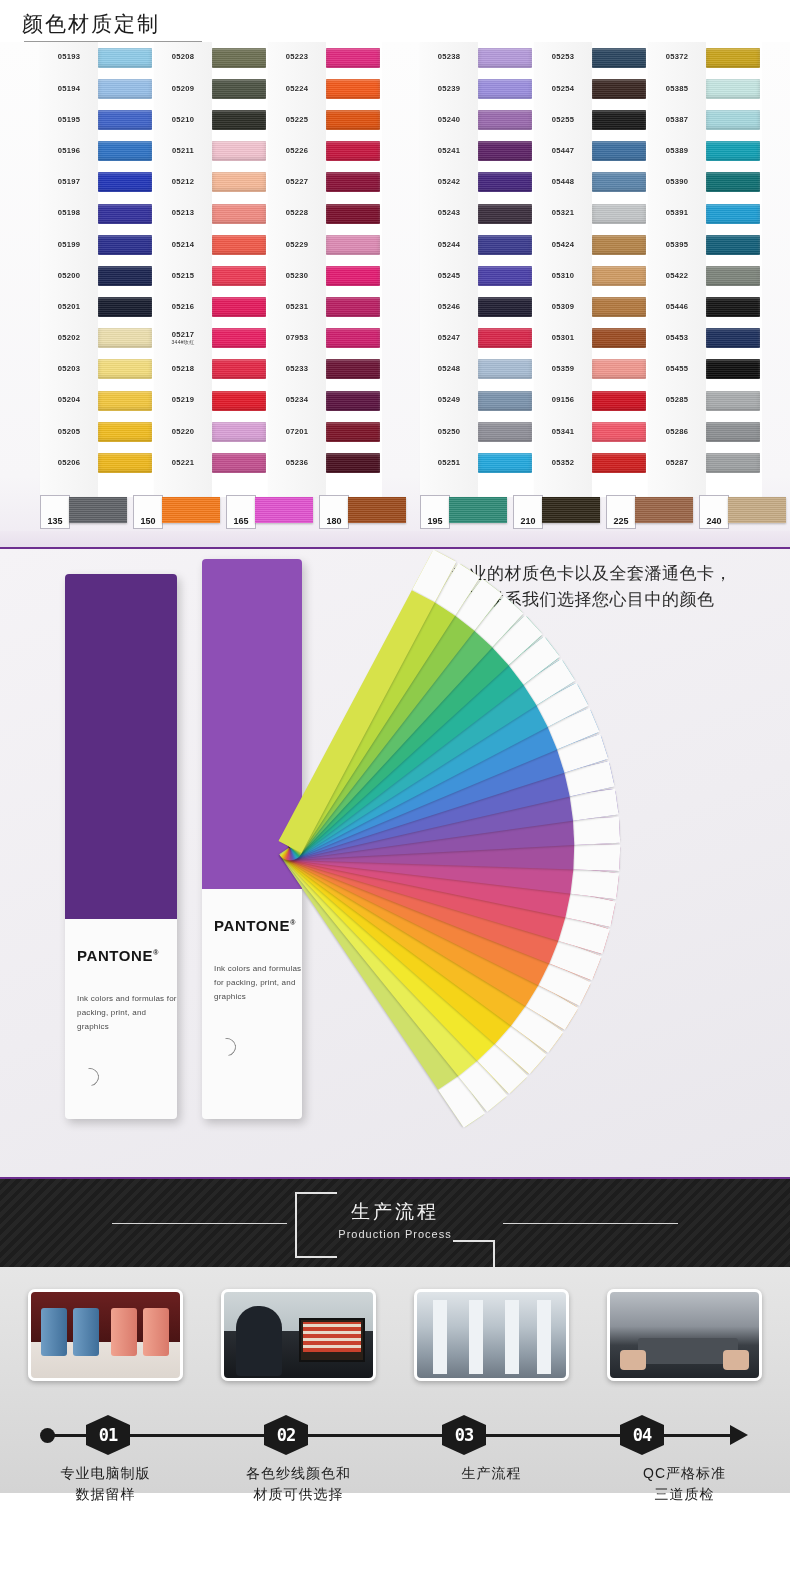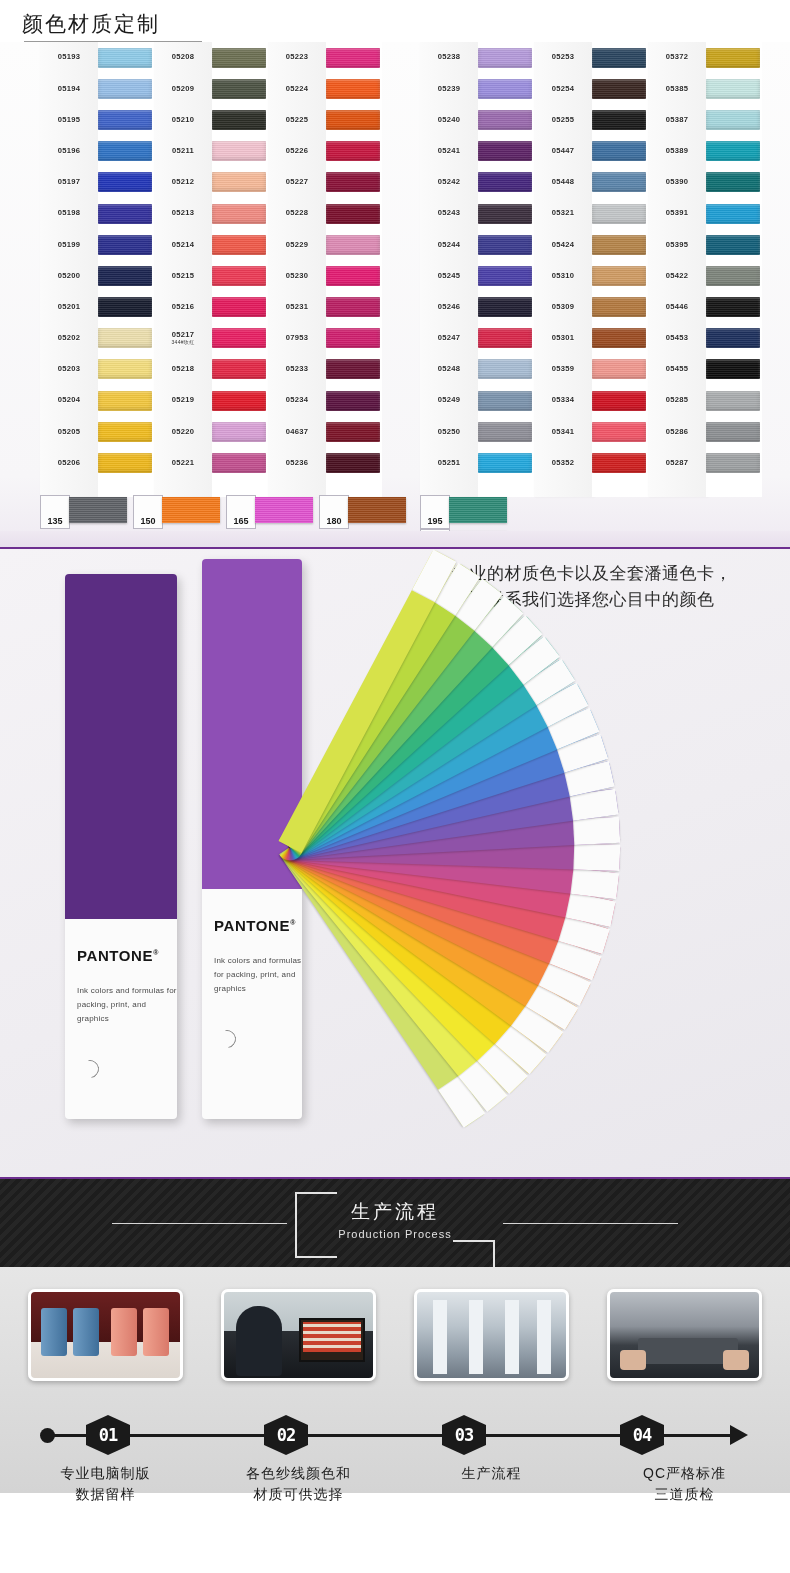--- a/index.html
+++ b/index.html
@@ -52,21 +52,21 @@
     position: relative; overflow: hidden;
   }
   .cc-sw::after{
     content:""; position:absolute; inset:0;
     background: repeating-linear-gradient(0deg, rgba(255,255,255,.10) 0 1px, rgba(0,0,0,.05) 1px 2px);
   }
 
   
   .cc-ribbon { position: absolute; bottom: 0; height: 52px; display: flex; align-items: flex-start; }
   .cc-ribbon.left { left: 40px; width: 380px; }
-  .cc-ribbon.right { left: 420px; width: 370px; flex-direction: column; }
+  .cc-ribbon.right { left: 420px; width: 370px; }
   .rib-item { display: flex; align-items: flex-start; margin-right: 6px; }
   .rib-num {
     width: 30px; height: 34px; background: #fdfdfd; border: 1px solid #b9b6c2;
     font-size: 9px; font-weight: bold; color: #1a1a1a; display: flex;
     align-items: flex-start; justify-content: center; padding-top: 20px;
   }
   .rib-sw {
     width: 58px; height: 26px; margin-left: -1px; margin-top: 2px;
     box-shadow: 0 1px 2px rgba(0,0,0,.25);
     position: relative; overflow: hidden;
@@ -115,21 +115,21 @@
   .pt-card.c2 { left: 202px; top: 10px; width: 100px; height: 560px; }
   .pt-cap-color { width: 100%; }
   .pt-card.c1 .pt-cap-color { height: 345px; background: #5b2d82; }
   .pt-card.c2 .pt-cap-color { height: 330px; background: #8e4fb5; }
   .pt-brand {
     font-size: 15px; font-weight: bold; letter-spacing: .6px; color: #161616;
     margin: 28px 0 0 12px;
   }
   .pt-brand sup { font-size: 7px; vertical-align: super; }
   .pt-sub {
-    font-size: 8px; line-height: 1.75; color: #4b4b4b; margin: 20px 0 0 12px;
+    font-size: 8px; line-height: 1.75; color: #4b4b4b; margin: 28px 0 0 12px;
     letter-spacing: .2px;
   }
   .pt-swirl {
     width: 18px; height: 18px; border: 1.5px solid #8b8b8b;
     border-radius: 50%; border-left-color: transparent; border-bottom-color: transparent;
     margin: 34px 0 0 16px; transform: rotate(35deg);
   }
 
   
   .process-hd {
@@ -357,21 +357,21 @@
         </div>
         <div class="cc-row">
           <div class="cc-lab">05233</div>
           <div class="cc-sw" style="background: rgb(106, 20, 53);"></div>
         </div>
         <div class="cc-row">
           <div class="cc-lab">05234</div>
           <div class="cc-sw" style="background: rgb(91, 19, 64);"></div>
         </div>
         <div class="cc-row">
-          <div class="cc-lab">04637</div>
+          <div class="cc-lab">07201</div>
           <div class="cc-sw" style="background: rgb(124, 20, 40);"></div>
         </div>
         <div class="cc-row">
           <div class="cc-lab">05236</div>
           <div class="cc-sw" style="background: rgb(74, 16, 32);"></div>
         </div>
       </div>
     </div>
   <div class="cc-group right" id="grpR">
       <div class="cc-col">
@@ -475,21 +475,21 @@
         </div>
         <div class="cc-row">
           <div class="cc-lab">05301</div>
           <div class="cc-sw" style="background: rgb(156, 76, 34);"></div>
         </div>
         <div class="cc-row">
           <div class="cc-lab">05359</div>
           <div class="cc-sw" style="background: rgb(240, 152, 143);"></div>
         </div>
         <div class="cc-row">
-          <div class="cc-lab">05334</div>
+          <div class="cc-lab">09156</div>
           <div class="cc-sw" style="background: rgb(207, 18, 34);"></div>
         </div>
         <div class="cc-row">
           <div class="cc-lab">05341</div>
           <div class="cc-sw" style="background: rgb(242, 86, 104);"></div>
         </div>
         <div class="cc-row">
           <div class="cc-lab">05352</div>
           <div class="cc-sw" style="background: rgb(207, 31, 31);"></div>
         </div>

